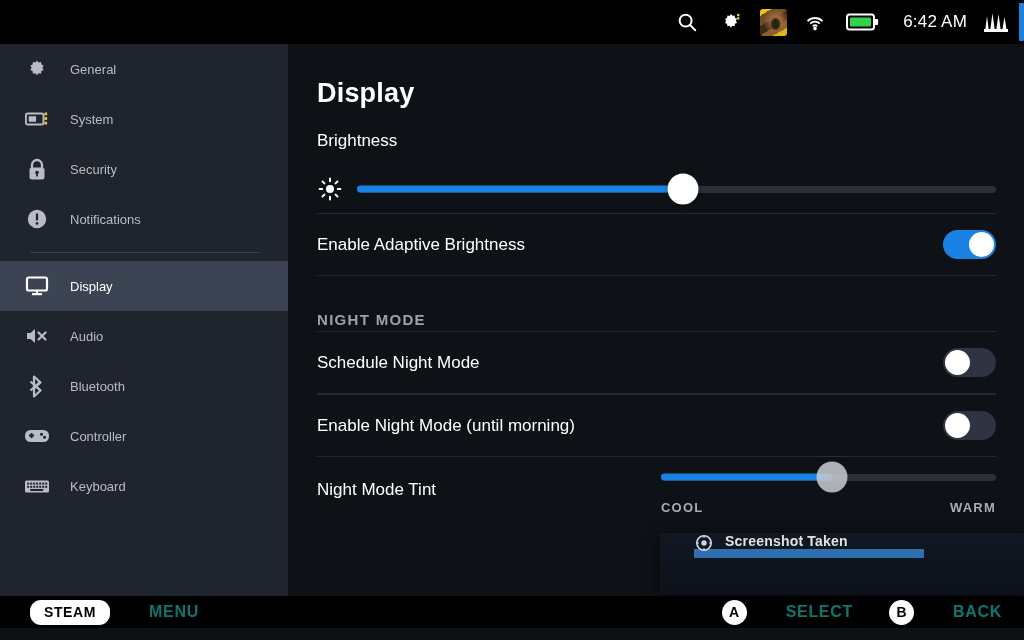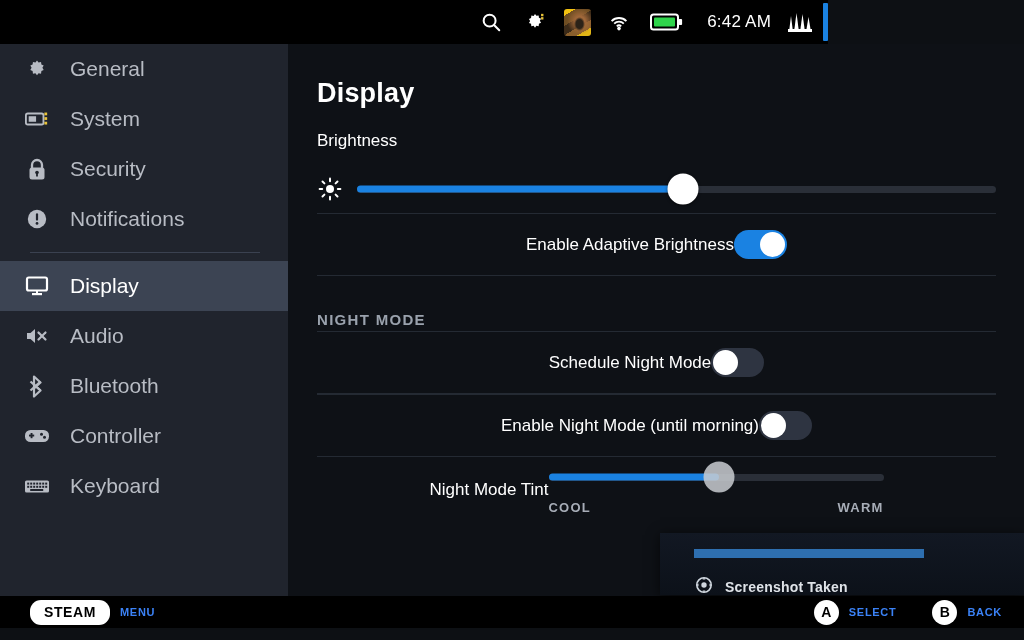--- a/index.html
+++ b/index.html
@@ -6,21 +6,21 @@
   html, body {
     width:1024px; height:640px;
     background:#000;
     font-family:"Liberation Sans", sans-serif;
     overflow:hidden;
   }
   #app { position:relative; width:1024px; height:640px; background:#0d1014; }
 
   
   .topbar {
-    position:absolute; top:0; left:0; width:828px; height:44px;
+    position:absolute; top:0; left:0; width:1024px; height:44px;
     background:#000; display:flex; align-items:center; justify-content:flex-end;
     padding-right:0;
   }
   .tb-item { display:flex; align-items:center; justify-content:center; height:44px; }
   .tb-icon { width:44px; }
   .tb-clock {
     color:#ffffff; font-size:17px; font-weight:400; letter-spacing:.2px;
     padding:0 10px 0 14px; white-space:nowrap;
   }
   .avatar {
@@ -45,21 +45,21 @@
     background:#20242d;
   }
   .side-item {
     display:flex; align-items:center; height:50px; padding-left:22px; gap:18px;
   }
   .side-item.selected { background:#3c4453; }
   .side-ico {
     width:30px; display:flex; align-items:center; justify-content:center;
     flex:0 0 30px;
   }
-  .side-label { color:#b8bcc4; font-size:21px; font-weight:400;text-align:center; }
+  .side-label { color:#b8bcc4; font-size:13px; font-weight:400;text-align:center; }
   .side-item.selected .side-label { color:#ffffff; font-weight:500; }
   .side-div {
     height:1px; background:#3a4150; margin:8px 28px 8px 30px;
   }
 
   
   .content {
     position:absolute; top:44px; left:288px; width:736px; height:552px;
     background:#0e1116; padding:0 28px 0 29px; overflow:hidden;
   }
@@ -67,21 +67,21 @@
     color:#ffffff; font-size:27px; font-weight:700; margin-top:34px; letter-spacing:.2px;
   }
   .field-label { color:#ffffff; font-size:17px; font-weight:400; }
   .sub-head {
     color:#9aa2ad; font-size:15px; font-weight:700; letter-spacing:1.3px;
     margin-top:35px; margin-bottom:3px;
   }
   .hr { height:1px; background:#242a33; }
 
   .row {
-    display:flex; align-items:center; justify-content:center;
+    display:flex; align-items:center; justify-content:space-between;
     height:61px;
   }
   .row.tall { height:66px; }
 
   
   .slider-row { display:flex; align-items:center; height:48px; gap:14px; margin-top:14px; }
   .slider-wrap { flex:1; position:relative; height:24px; display:flex; align-items:center; }
   .track { width:100%; height:7px; border-radius:4px; background:#2a2f38; }
   .fill { position:absolute; left:0; top:50%; transform:translateY(-50%); height:7px; border-radius:4px; background:#1a82e2; }
   .knob {
@@ -123,41 +123,41 @@
     position:absolute; top:50%; width:31px; height:31px; border-radius:50%;
     background:#c9ccd1; transform:translate(-50%,-50%); opacity:.85;
   }
   .tint-ends { display:flex; justify-content:space-between; margin-top:11px; }
   .tint-end { color:#a7adb7; font-size:13px; font-weight:700; letter-spacing:1.2px; }
 
   
   .toast {
     position:absolute; left:660px; top:533px; width:364px; height:62px;
     background:linear-gradient(180deg,#121823 0%, #0c1119 100%);
-    display:flex; align-items:flex-end; padding-left:34px; gap:11px;
+    display:flex; align-items:flex-start; padding-left:34px; gap:11px;
     box-shadow:0 2px 12px rgba(0,0,0,.65);
   }
   .toast-strip {
     position:absolute; left:34px; top:16px; width:230px; height:9px; background:#2e6fb0;
   }
   .toast-ico { position:relative; z-index:2; width:20px; height:20px; display:flex; align-items:center; justify-content:center; }
   .toast-text { position:relative; z-index:2; color:#dfe3e8; font-size:14px; font-weight:700; letter-spacing:.2px; }
 
   
   .bottombar {
     position:absolute; left:0; top:596px; width:1024px; height:32px;
     background:#000; display:flex; align-items:center; justify-content:space-between;
     padding:0 22px 0 30px;
   }
   .bb-left, .bb-right { display:flex; align-items:center; gap:10px; }
   .steam-pill {
     background:#ffffff; color:#000; font-size:14px; font-weight:700;
     letter-spacing:.6px; border-radius:11px; padding:4px 14px 5px;
   }
-  .bb-lbl { color:#3b82f6; font-size:11px; font-weight:700; letter-spacing:.7px; }
+  .bb-lbl { color:#0f766e; font-size:16px; font-weight:700; letter-spacing:.7px;margin-left:29px; }
   .btn-circle {
     width:25px; height:25px; border-radius:50%; background:#ffffff; color:#000;
     font-size:14px; font-weight:700; display:flex; align-items:center; justify-content:center;
   }
   .bb-gap { width:16px; }
 </style>
 </head>
 <body>
 
 <div id="app">

